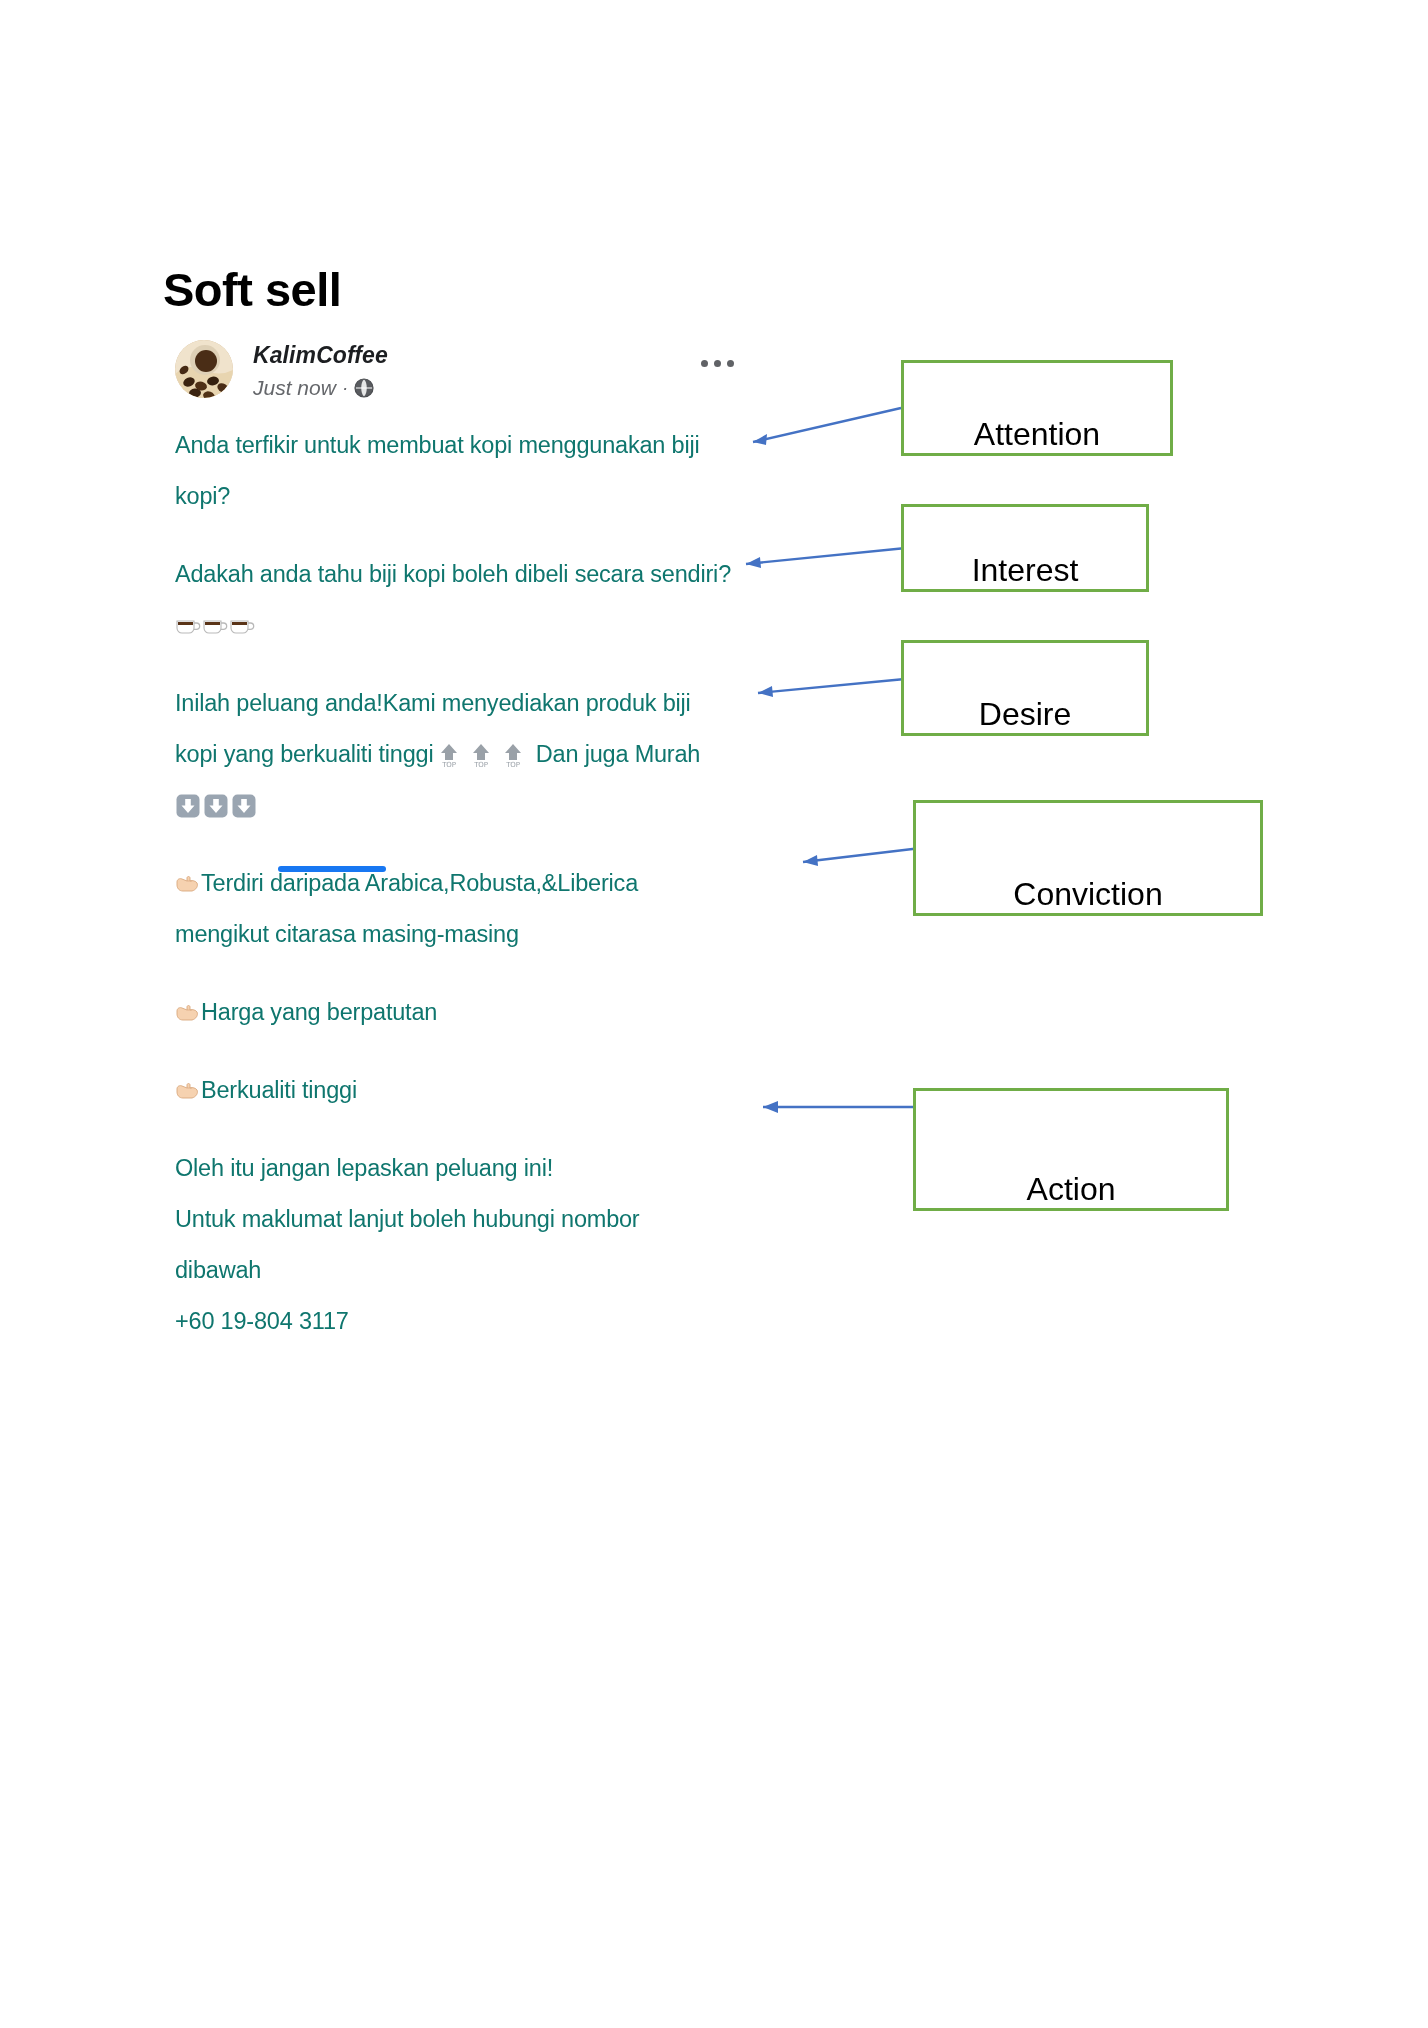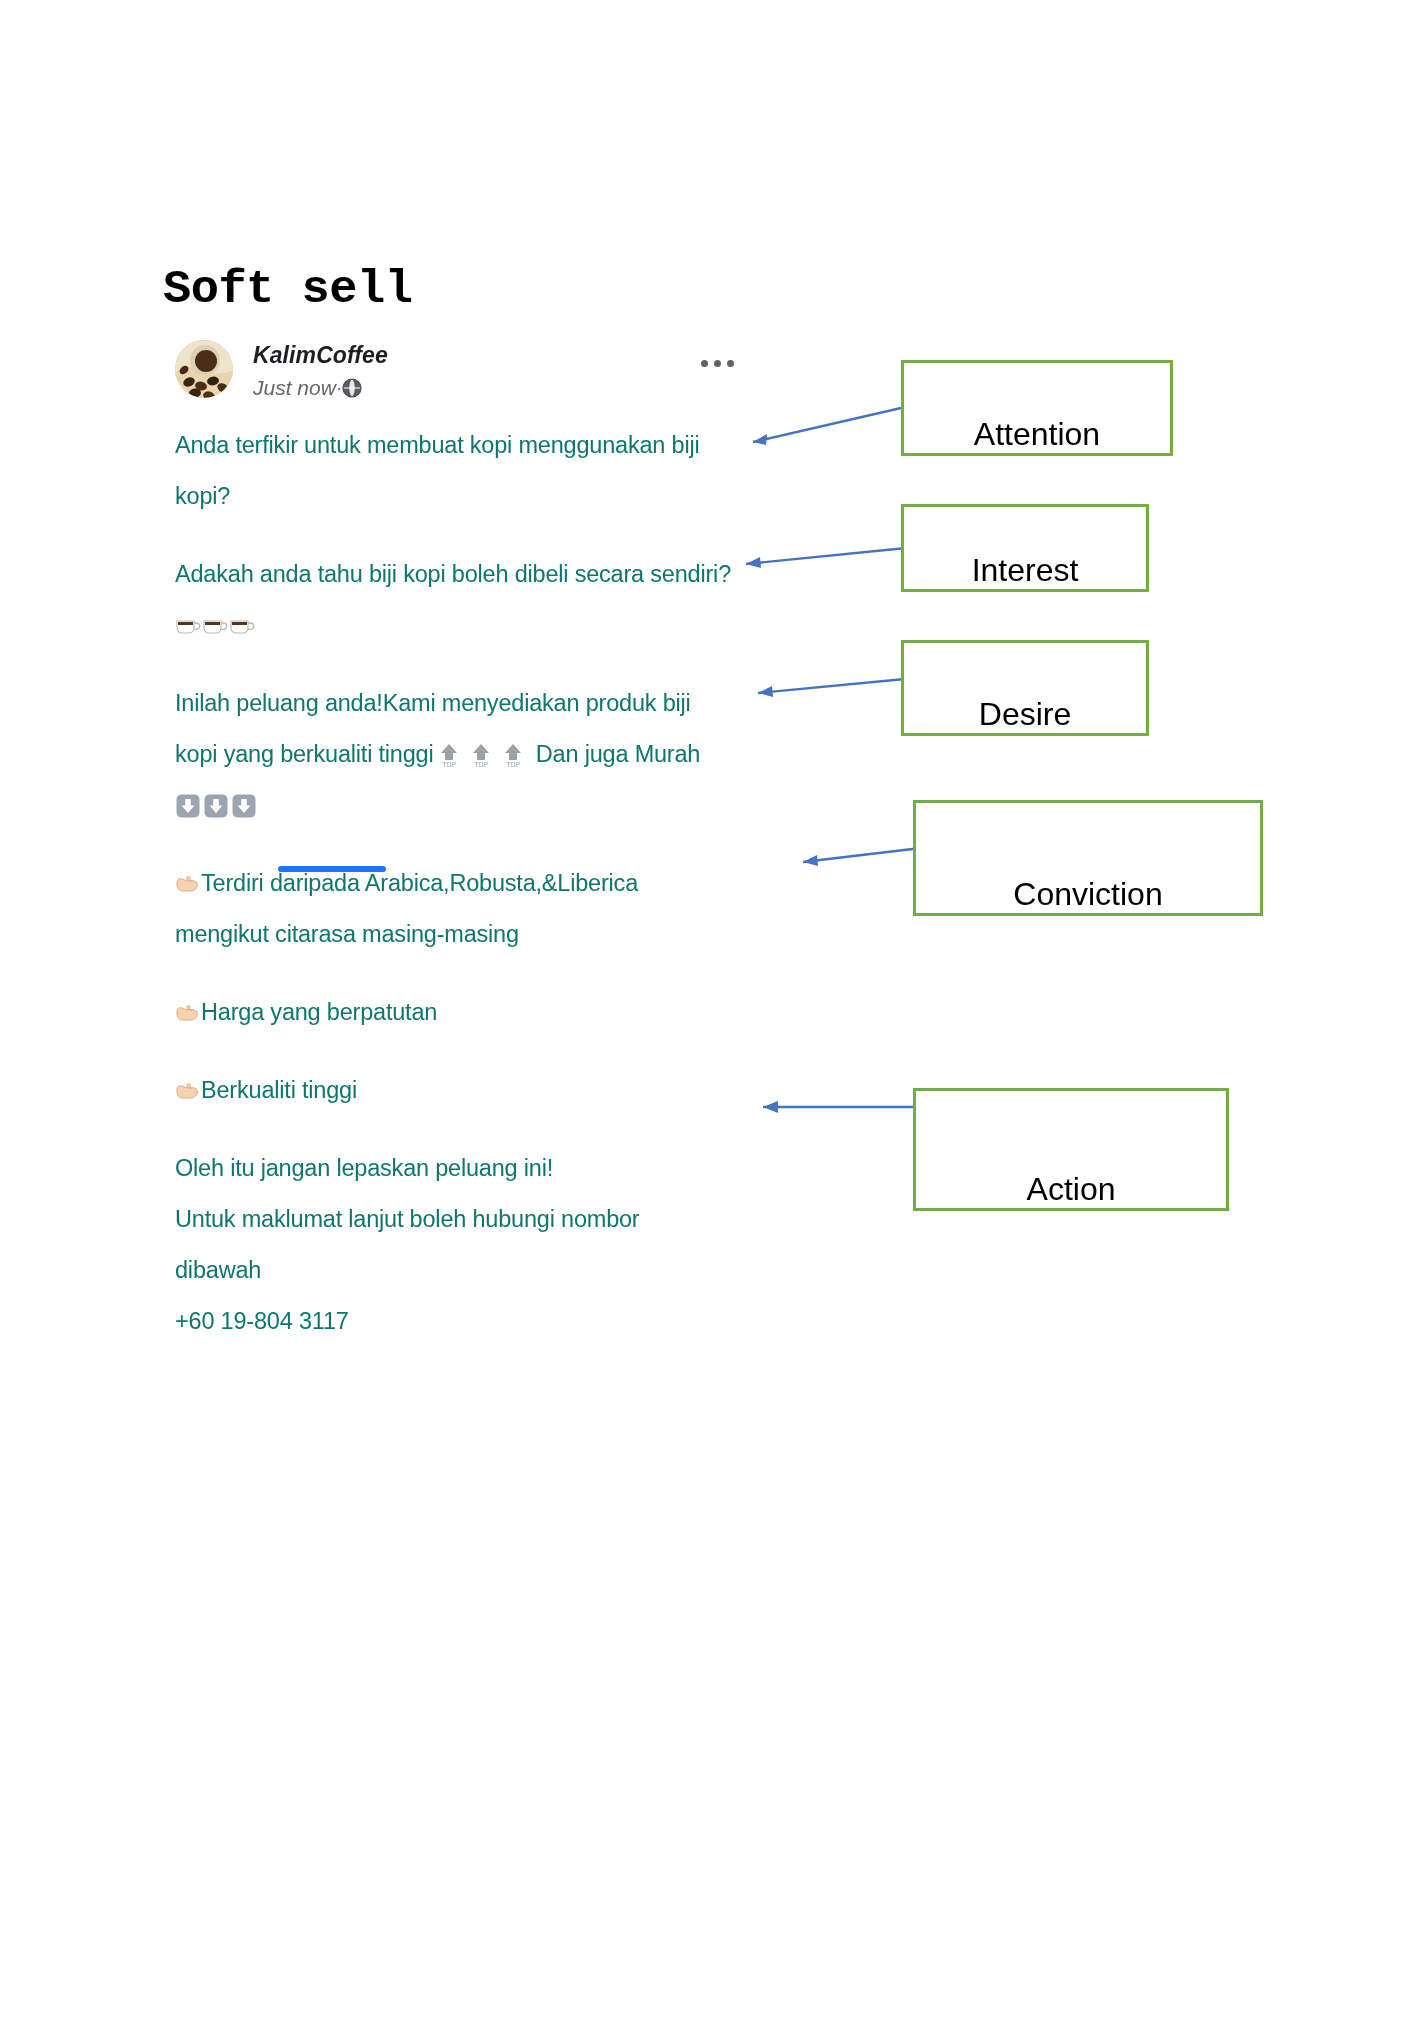--- a/index.html
+++ b/index.html
@@ -20,21 +20,21 @@
     position: absolute;
     inset: 0;
     background: #ffffff;
   }
 
   
   .page-title {
     position: absolute;
     left: 163px;
     top: 266px;
-    font-family: Liberation Mono, monospace;
+    font-family: Liberation Sans, sans-serif;
     font-weight: bold;
     font-size: 47px;
     line-height: 1;
     letter-spacing: -0.5px;
     color: #000000;
     white-space: nowrap;
   }
 
   
   .post {
@@ -75,20 +75,21 @@
 
   .post-meta {
     position: absolute;
     left: 78px;
     top: 38px;
     font-size: 21px;
     color: #65676b;
     white-space: nowrap;
     display: flex;
     align-items: center;
+    gap: 6px;
   }
   .meta-dot { color: #65676b; font-size: 19px; }
   .globe-icon { display: inline-block; width: 20px; height: 20px; }
 
   .post-menu {
     position: absolute;
     left: 526px;
     top: 16px;
     width: 40px;
     height: 18px;

